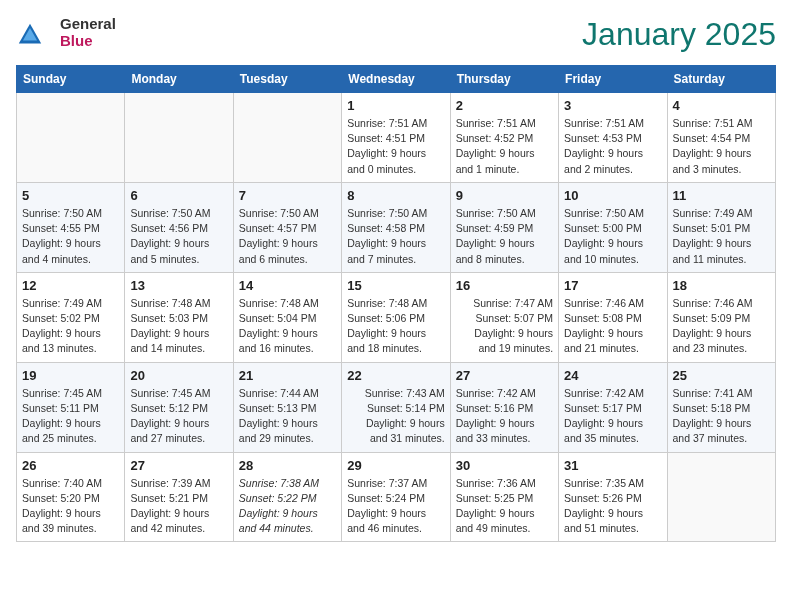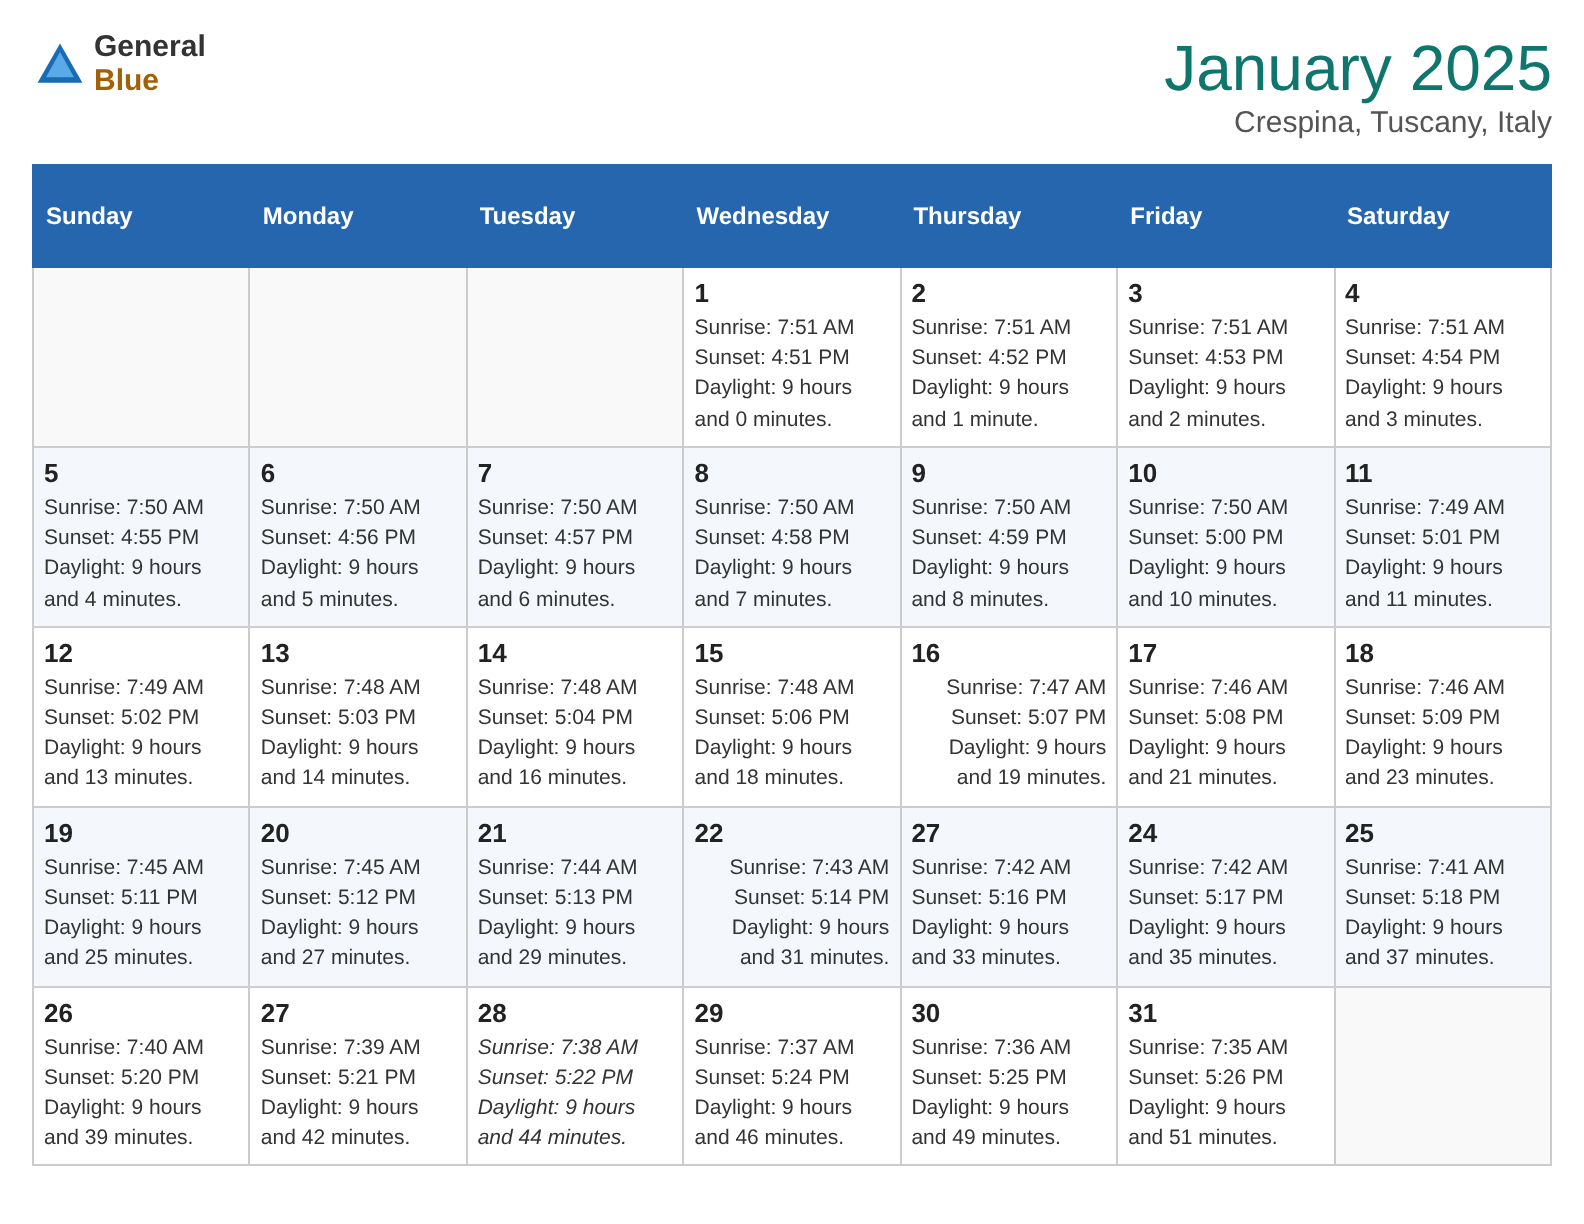--- a/index.html
+++ b/index.html
@@ -11,22 +11,22 @@
       padding: 16px;
     }
     .header {
       display: flex;
       justify-content: space-between;
       align-items: flex-start;
       margin-bottom: 12px;
     }
     .logo {
       display: flex;
-      align-items: center;
-      gap: 3px;
+      align-items: flex-end;
+      gap: 16px;
     }
     .logo-text {
       display: flex;
       flex-direction: column;
       line-height: 1.1;
     }
     .logo-icon {
       width: 28px;
       height: 28px;
     }
@@ -44,21 +44,21 @@
     }
     .calendar {
       width: 100%;
       border-collapse: collapse;
       font-size: 11px;
     }
     .calendar th {
       background-color: #2566ae;
       color: #fff;
       text-align: left;
-      padding: 18px 6px;
+      padding: 6px 6px;
       font-size: 12px;
       font-weight: bold;
       border: 1px solid #2566ae;
     }
     .calendar td {
       border: 1px solid #ccc;
       vertical-align: top;
       padding: 5px 5px;
       width: calc(100%/7);
       min-height: 80px;
@@ -89,26 +89,25 @@
 <body>
 
 <div class="header">
   <div class="logo">
     <svg class="logo-icon" viewBox="0 0 40 40">
       <polygon points="20,4 36,32 4,32" fill="#1a6bb5"></polygon>
       <polygon points="20,10 30,28 10,28" fill="#5aaae8"></polygon>
     </svg>
     <div class="logo-text">
       <span style="font-size:15px;font-weight:bold;color:#333;">General</span>
-      <span style="font-size:15px;font-weight:bold;color:#a16207;">Blue</span>
+      <span style="font-size:15px;font-weight:bold;color:#be185d;">Blue</span>
     </div>
   </div>
   <div class="title-block">
     <div class="cal-title">January 2025</div>
-    <div class="cal-subtitle">Crespina, Tuscany, Italy</div>
   </div>
 </div>
 
 <table class="calendar">
   <thead>
     <tr>
     <th>Sunday</th>
         <th>Monday</th>
         <th>Tuesday</th>
         <th>Wednesday</th>

